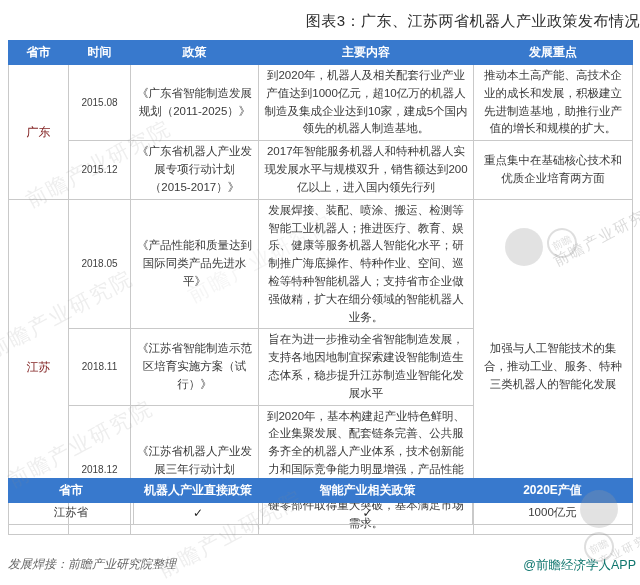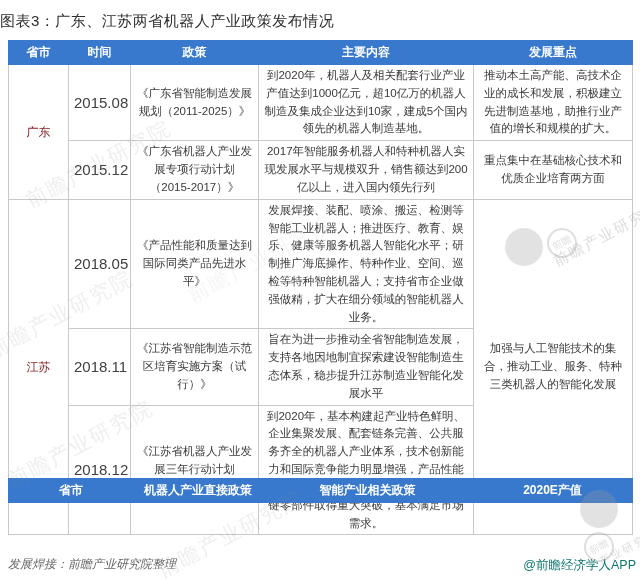--- a/index.html
+++ b/index.html
@@ -1,38 +1,38 @@
 <!DOCTYPE html>
 <html><head>
 <meta charset="utf-8">
 <style>
   html,body{margin:0;padding:0;}
   body{
     width:640px;height:585px;position:relative;overflow:hidden;background:#ffffff;
     font-family:"Liberation Sans","DejaVu Sans",sans-serif;
   }
   .title{
-    position:absolute;top:12px;left:0;width:640px;text-align:left;
+    position:absolute;top:12px;left:0;width:640px;text-align:right;
     font-size:15px;color:#2d2d2d;letter-spacing:0.5px;font-weight:500;
   }
   
   table{border-collapse:collapse;table-layout:fixed;background:transparent;}
   .tbl{position:absolute;left:8px;width:624px;}
   #policyTable{top:40px;}
   #summaryTable{top:478px;}
   th{
     background:#3879cd;color:#ffffff;font-weight:bold;font-size:12px;
     padding:3px 2px;border:1px solid #3879cd;text-align:center;
   }
   td{
     border:1px solid #c9c9c9;font-size:11.5px;color:#3a3a3a;
     text-align:center;vertical-align:middle;padding:2px 5px;line-height:1.55;
   }
   #policyTable td.prov{font-size:12px;color:#7f1d1d;}
-  #policyTable td.time{font-size:15px;color:#404040;}
+  #policyTable td.time{font-size:10px;color:#404040;}
   #summaryTable td{padding:1px 4px;}
   .check{font-size:12px;color:#222;}
   
   .source{
     position:absolute;left:8px;top:556px;font-size:12px;color:#666;
     font-style:italic;
   }
   .credit{
     position:absolute;right:4px;top:557px;font-size:12.5px;color:#0f766e;
   }
@@ -119,20 +119,26 @@
   </colgroup>
   <thead>
     <tr style="height:20px">
       <th>省市</th>
       <th>机器人产业直接政策</th>
       <th>智能产业相关政策</th>
       <th>2020E产值</th>
     </tr>
   </thead>
   <tbody>
+    <tr style="height:18px">
+      <td>江苏省</td>
+      <td class="check">✓</td>
+      <td class="check">✓</td>
+      <td>1000亿元</td>
+    </tr>
   </tbody>
 </table>
 
 <div class="source">发展焊接：前瞻产业研究院整理</div>
 <div class="credit">@前瞻经济学人APP</div>
 
 <div class="wm" style="left:18px;top:150px;">前瞻产业研究院</div>
 <div class="wm" style="left:-20px;top:300px;">前瞻产业研究院</div>
 <div class="wm" style="left:0px;top:430px;">前瞻产业研究院</div>
 <div class="wm" style="left:150px;top:520px;">前瞻产业研究院</div>

